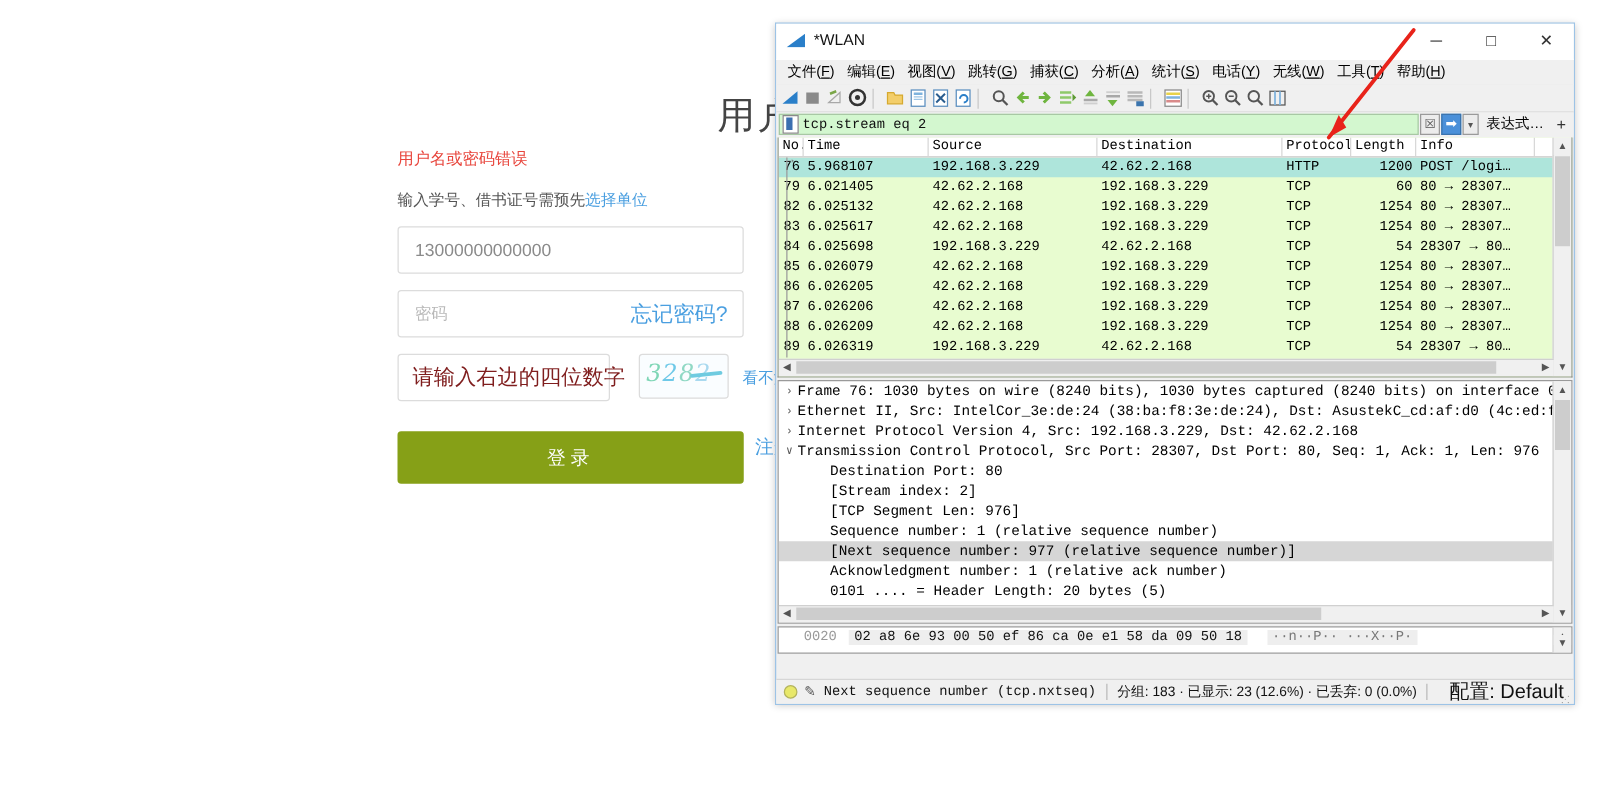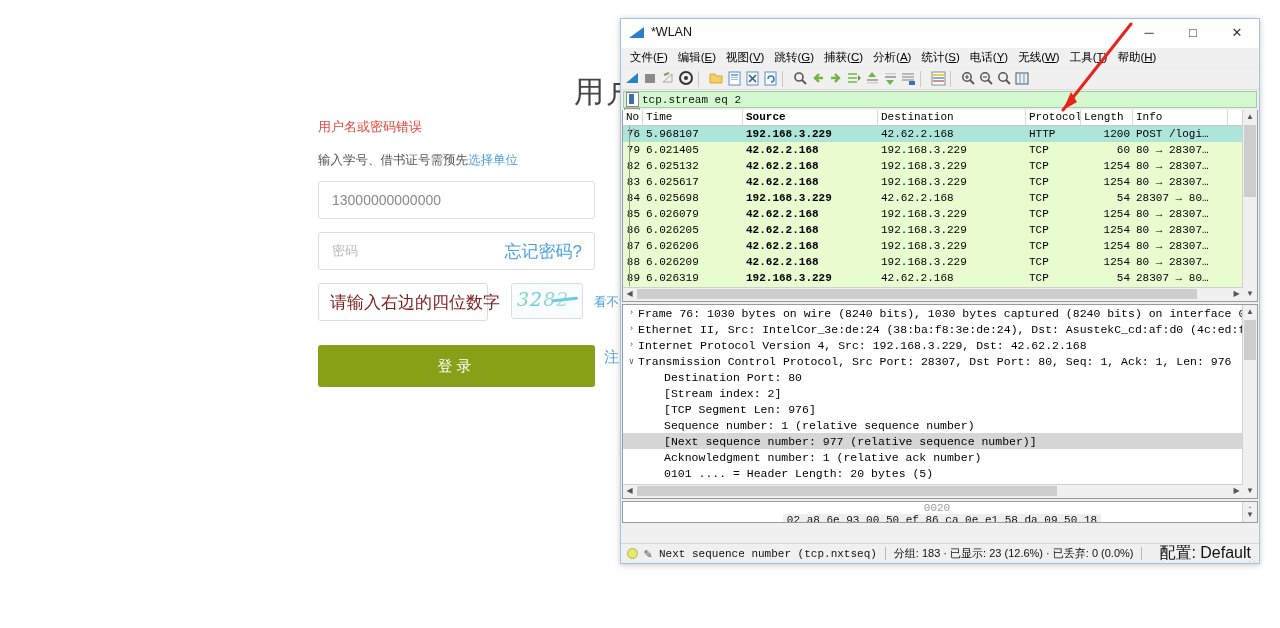--- a/index.html
+++ b/index.html
@@ -105,21 +105,21 @@
   
   #ws-toolbar{
     height:21px;background:#f0f0f0;display:flex;align-items:center;padding:0 3px;gap:1px;
     border-bottom:1px solid #dcdcdc;
   }
   .tb{width:17px;height:17px;position:relative;cursor:pointer;flex:0 0 auto;}
   .tb-sep{width:6px;height:16px;border-left:1px solid #c8c8c8;margin:0 2px;}
   .tb svg{display:block;}
   
   #ws-filterbar{
-    height:18px;background:#f0f0f0;display:flex;align-items:stretch;padding:1px 2px;flex-direction:column;
+    height:18px;background:#f0f0f0;display:flex;align-items:stretch;padding:1px 2px;
   }
   #ws-filter-input{
     flex:1;display:flex;align-items:center;background:#d3f7cf;
     border:1px solid #a8c8a4;box-sizing:border-box;position:relative;height:17px;
   }
   #ws-filter-bookmark{
     width:11px;height:13px;background:#fff;border:1px solid #8a8a8a;margin:0 3px 0 2px;
     position:relative;flex:0 0 auto;
   }
   #ws-filter-bookmark:after{
@@ -149,21 +149,21 @@
   }
   #pl-head{
     display:flex;height:15px;background:#fff;border-bottom:1px solid #c7c7c7;
     font-size:11px;color:#000;position:relative;
   }
   #pl-head .th{
     border-right:1px solid #d8d8d8;padding-left:3px;line-height:15px;
     font-family:"Liberation Mono","DejaVu Sans Mono",monospace;box-sizing:border-box;
     overflow:hidden;white-space:nowrap;cursor:pointer;
   }
-  .c-no{width:20px;}.c-time{width:100px;}.c-src{width:135px;font-weight:bold;}
+  .c-no{width:20px;}.c-time{width:100px;}.c-src{width:135px;}
   .c-dst{width:148px;}.c-proto{width:55px;}.c-len{width:52px;}.c-info{width:95px;border-right:0;}
   .pl-row{
     display:flex;height:16px;font-size:11px;
     font-family:"Liberation Mono","DejaVu Sans Mono",monospace;
     background:#e8fcd0;color:#000;cursor:pointer;
   }
   .pl-row.selected{background:#aee5db;}
   .pl-row .td{padding:0 3px;line-height:16px;box-sizing:border-box;overflow:hidden;white-space:nowrap;}
   .pl-row .c-no{text-align:right;}
   .pl-row .c-len{text-align:right;}
@@ -206,21 +206,21 @@
   .dt-row.hl{background:#d6d6d6;}
   .dt-tw{width:13px;flex:0 0 auto;font-size:9px;color:#555;text-align:center;}
   .dt-indent{width:26px;flex:0 0 auto;}
   
   #ws-bytes{
     position:relative;height:22px;background:#fff;border:1px solid #9a9a9a;
     box-sizing:border-box;margin:2px 1px 0 1px;overflow:hidden;
   }
   #bytes-line{
     display:flex;height:16px;align-items:center;
-    font-family:"Liberation Mono","DejaVu Sans Mono",monospace;font-size:11px;padding-left:4px;flex-direction:column;
+    font-family:"Liberation Mono","DejaVu Sans Mono",monospace;font-size:11px;padding-left:20px;
   }
   #bytes-off{color:#999;margin-right:10px;}
   #bytes-hex{color:#111;background:#eeeeee;padding:0 4px;}
   #bytes-asc{color:#777;background:#eeeeee;margin-left:16px;padding:0 4px;}
   
   #ws-status{
     position:absolute;left:0;right:0;bottom:0;height:19px;background:#f0f0f0;
     border-top:1px solid #d6d6d6;display:flex;align-items:center;font-size:11px;
   }
   #st-bulb{

